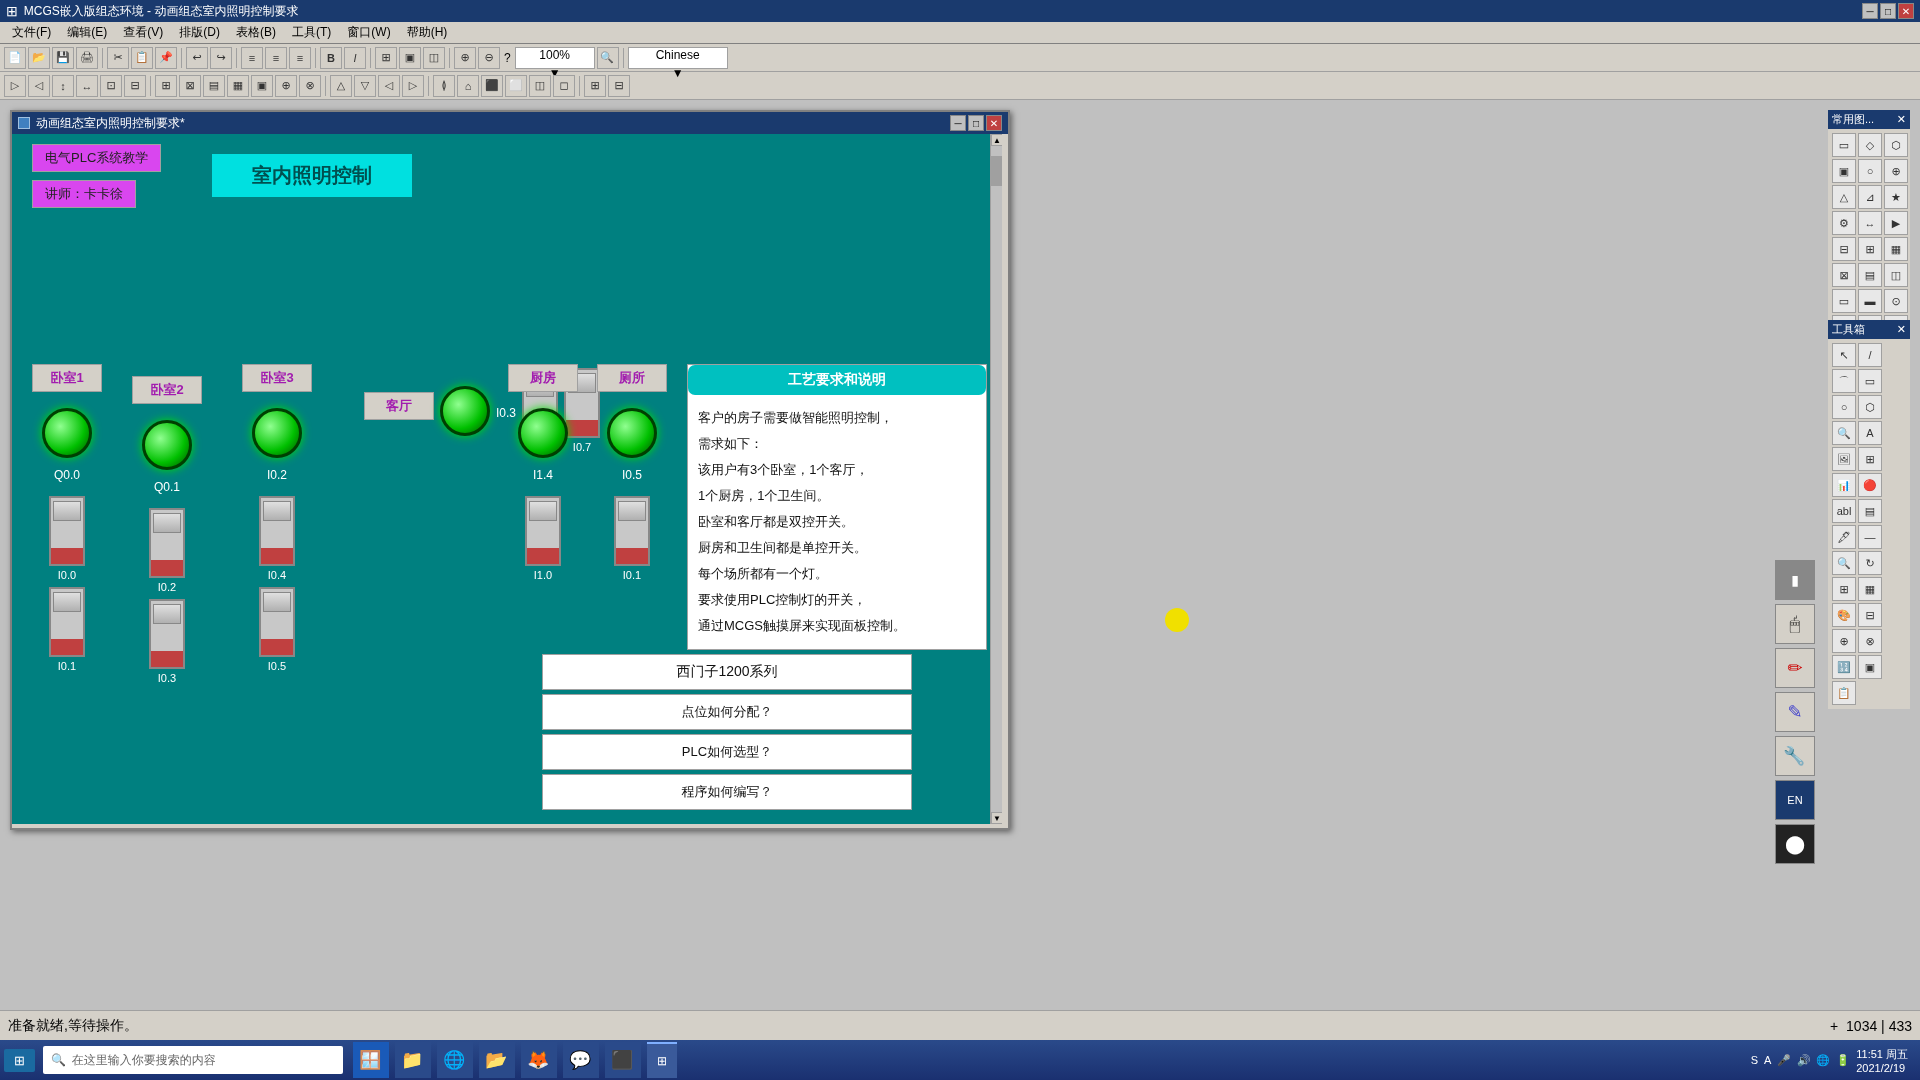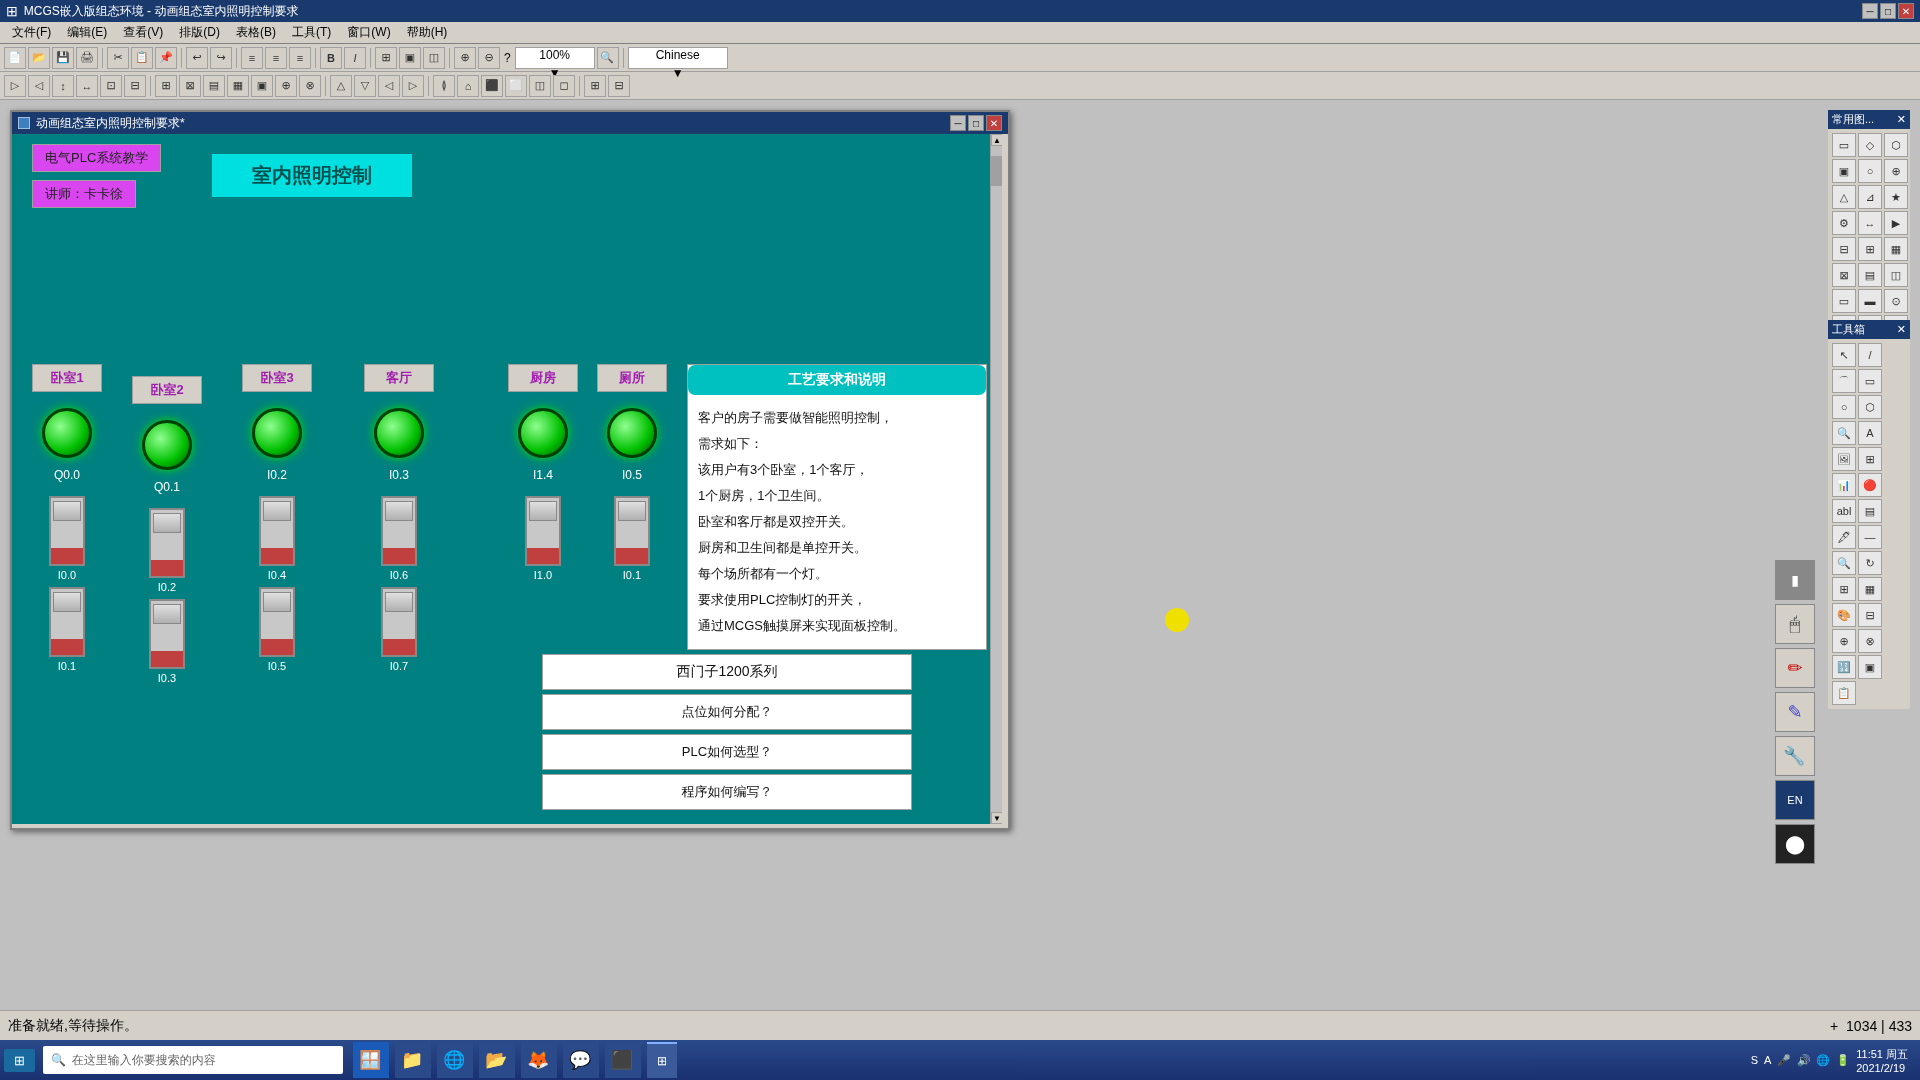--- a/index.html
+++ b/index.html
@@ -565,21 +565,21 @@
         </div>
         <div class="switch-container">
           <div class="switch">
             <div class="switch-top"></div>
             <div class="switch-bottom"></div>
           </div>
           <div class="switch-label">I0.5</div>
         </div>
       </div>
 
-      <div style="position:absolute;top:230px;left:352px;display:flex;flex-direction:column;align-items:center;gap:6px;">
+      <div style="position:absolute;top:230px;left:352px;display:flex;flex-direction:row;align-items:center;gap:6px;">
         <div class="room-label">客厅</div>
         <div class="led"></div>
         <div class="led-label">I0.3</div>
         <div class="switch-container" style="margin-top:8px;">
           <div class="switch">
             <div class="switch-top"></div>
             <div class="switch-bottom"></div>
           </div>
           <div class="switch-label">I0.6</div>
         </div>

